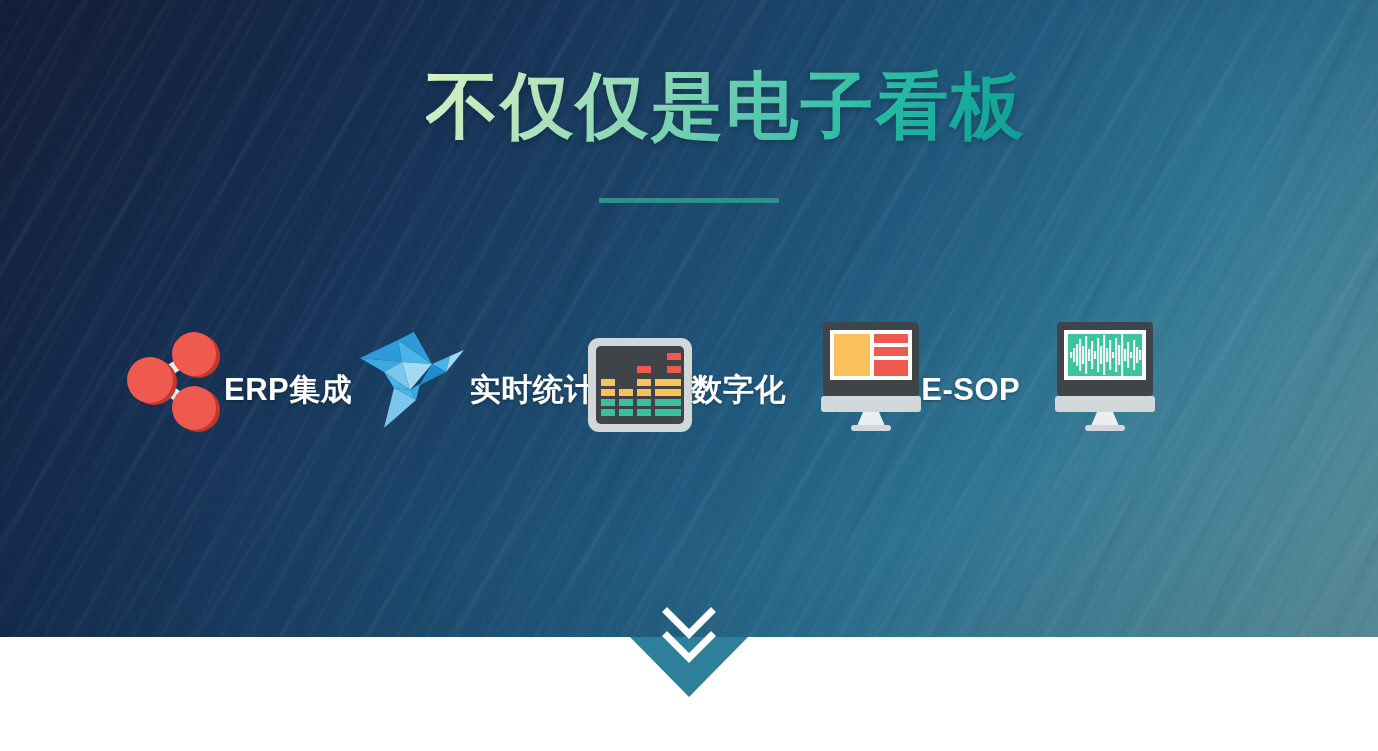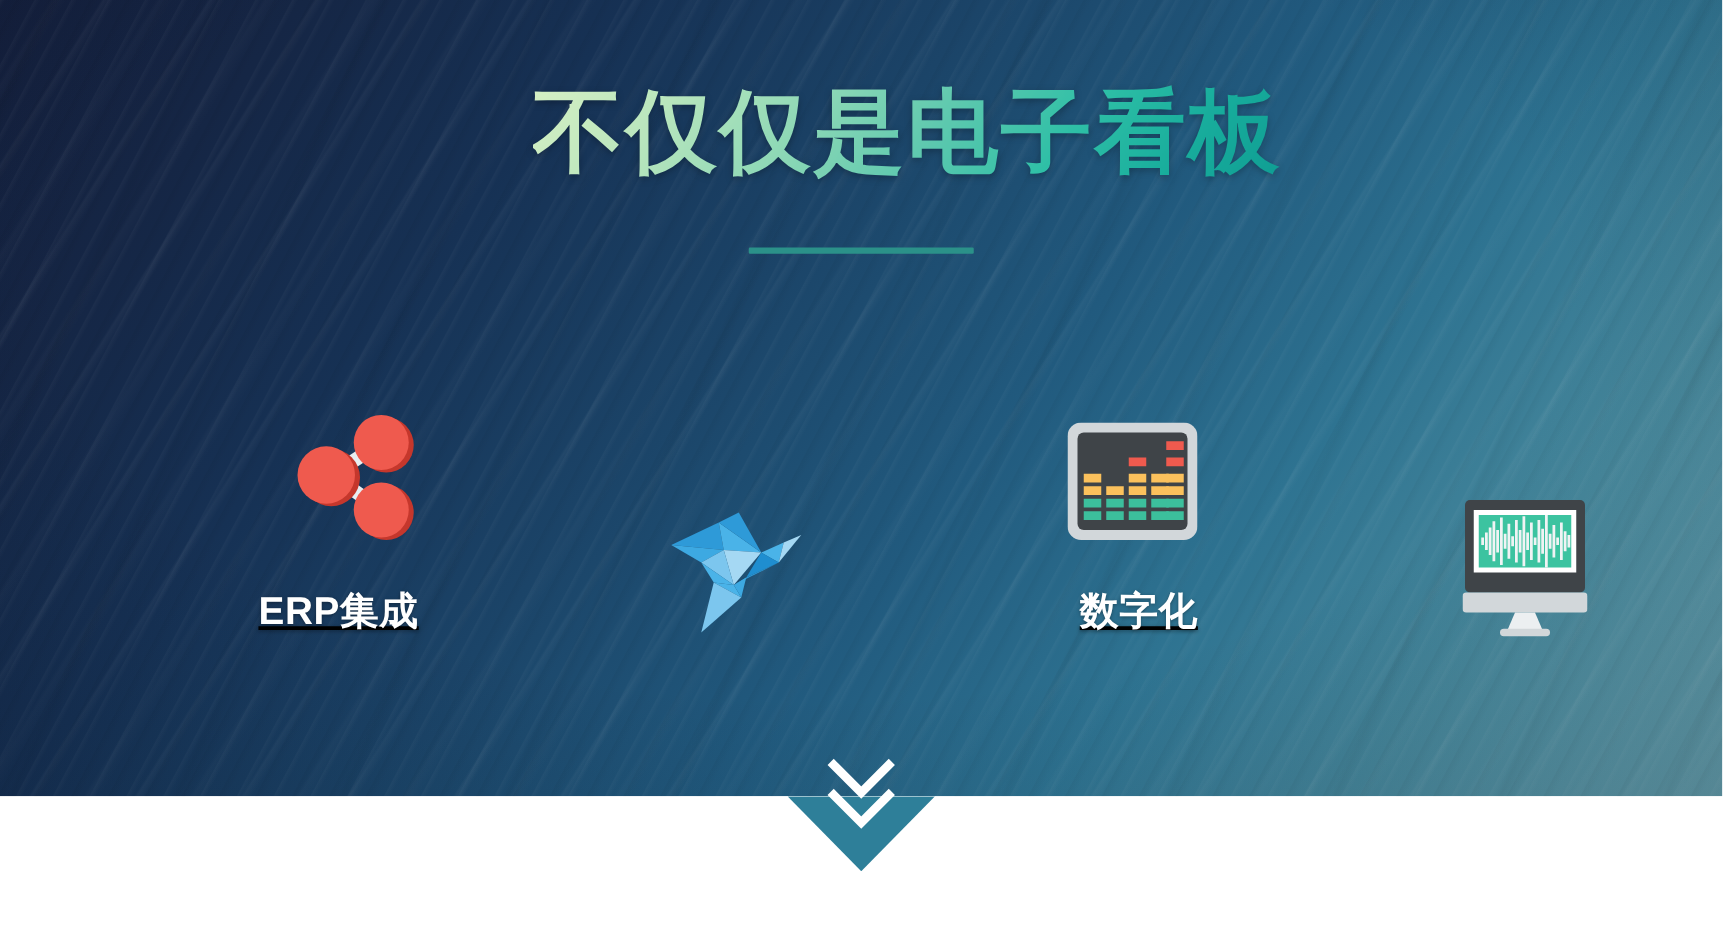--- a/index.html
+++ b/index.html
@@ -83,21 +83,21 @@
   .title-rule {
     position:absolute; left:50%; top:198px; transform:translateX(-50%);
     width:180px; height:5px; background:#2b9189; border-radius:1px;
   }
 
   
   .features {
     position:absolute; left:120px; top:312px; width:1150px;
     display:flex; justify-content:space-between; align-items:flex-end;
   }
-  .feature { width:215px; display:flex; flex-direction:column; align-items:flex-end;text-decoration:underline; }
+  .feature { width:215px; display:flex; flex-direction:row; align-items:center; }
   .feature-icon { height:120px; display:flex; align-items:flex-end; justify-content:center; }
   .feature-label {
     margin-top:36px;
     color:#ffffff; font-size:31px; font-weight:bold; letter-spacing:.5px;
     text-shadow:0 1px 3px rgba(0,0,0,0.35);
     white-space:nowrap;
   }
 
   
   .scroll-arrow {
@@ -162,20 +162,21 @@
             <polygon points="78,36 96,28 92,44" fill="#4ab3e8"></polygon>
             <polygon points="96,28 110,22 92,44" fill="#a5d8f3"></polygon>
             <polygon points="78,36 92,44 66,56" fill="#1f8ed0"></polygon>
             <polygon points="56,62 66,56 92,44" fill="#2e9ad8"></polygon>
             <polygon points="40,60 56,62 62,72" fill="#4ab3e8"></polygon>
             <polygon points="40,60 62,72 30,100" fill="#7cc6ee"></polygon>
             <polygon points="56,62 62,72 66,56" fill="#3da9e2"></polygon>
             <polygon points="30,44 40,60 56,62" fill="#4ab3e8"></polygon>
           </svg>
         </div>
+        <div class="feature-label">实时统计</div>
       </div>
 
       <div class="feature">
         <div class="feature-icon">
           <svg width="104" height="94" viewBox="0 0 104 94">
             <rect x="0" y="0" width="104" height="94" rx="11" fill="#d2d7da"></rect>
             <rect x="8" y="8" width="88" height="78" rx="5" fill="#3f4448"></rect>
 
             <rect x="13" y="41" width="14" height="7" fill="#fbc15c"></rect>
             <rect x="13" y="51" width="14" height="7" fill="#fbc15c"></rect>
@@ -201,20 +202,36 @@
             <rect x="79" y="28" width="14" height="7" fill="#ef5a4e"></rect>
             <rect x="79" y="41" width="14" height="7" fill="#fbc15c"></rect>
             <rect x="79" y="51" width="14" height="7" fill="#fbc15c"></rect>
             <rect x="79" y="61" width="14" height="7" fill="#3cbf9c"></rect>
             <rect x="79" y="71" width="14" height="7" fill="#3cbf9c"></rect>
           </svg>
         </div>
         <div class="feature-label">数字化</div>
       </div>
 
+      <div class="feature">
+        <div class="feature-icon">
+          <svg width="100" height="110" viewBox="0 0 100 110">
+            <rect x="2" y="0" width="96" height="74" rx="4" fill="#3f4448"></rect>
+            <rect x="9" y="8" width="82" height="50" fill="#ffffff"></rect>
+            <rect x="13" y="12" width="36" height="42" fill="#fbc15c"></rect>
+            <rect x="53" y="12" width="34" height="9" fill="#ef5a4e"></rect>
+            <rect x="53" y="25" width="34" height="9" fill="#ef5a4e"></rect>
+            <rect x="53" y="38" width="34" height="16" fill="#ef5a4e"></rect>
+            <rect x="0" y="74" width="100" height="16" rx="3" fill="#d2d7da"></rect>
+            <polygon points="42,90 58,90 64,104 36,104" fill="#eceff1"></polygon>
+            <rect x="30" y="103" width="40" height="6" rx="3" fill="#d2d7da"></rect>
+          </svg>
+        </div>
+        <div class="feature-label">E-SOP</div>
+      </div>
 
       <div class="feature">
         <div class="feature-icon">
           <svg width="100" height="110" viewBox="0 0 100 110">
             <rect x="2" y="0" width="96" height="74" rx="4" fill="#3f4448"></rect>
             <rect x="9" y="8" width="82" height="50" fill="#ffffff"></rect>
             <rect x="13" y="12" width="74" height="42" fill="#3cc3a0"></rect>
             <g fill="#f0f3f4">
               <rect x="15" y="30" width="2.2" height="6"></rect>
               <rect x="18" y="26" width="2.2" height="14"></rect>

